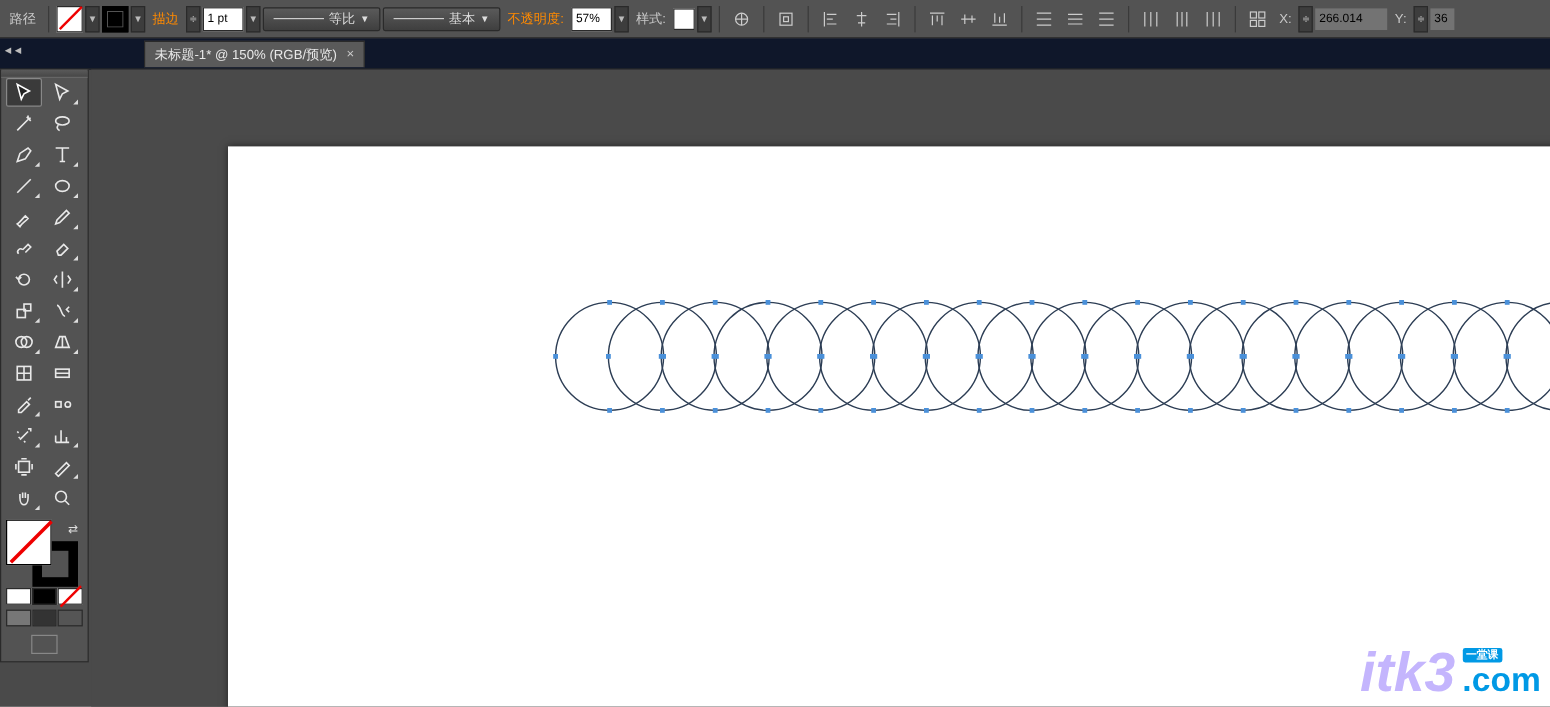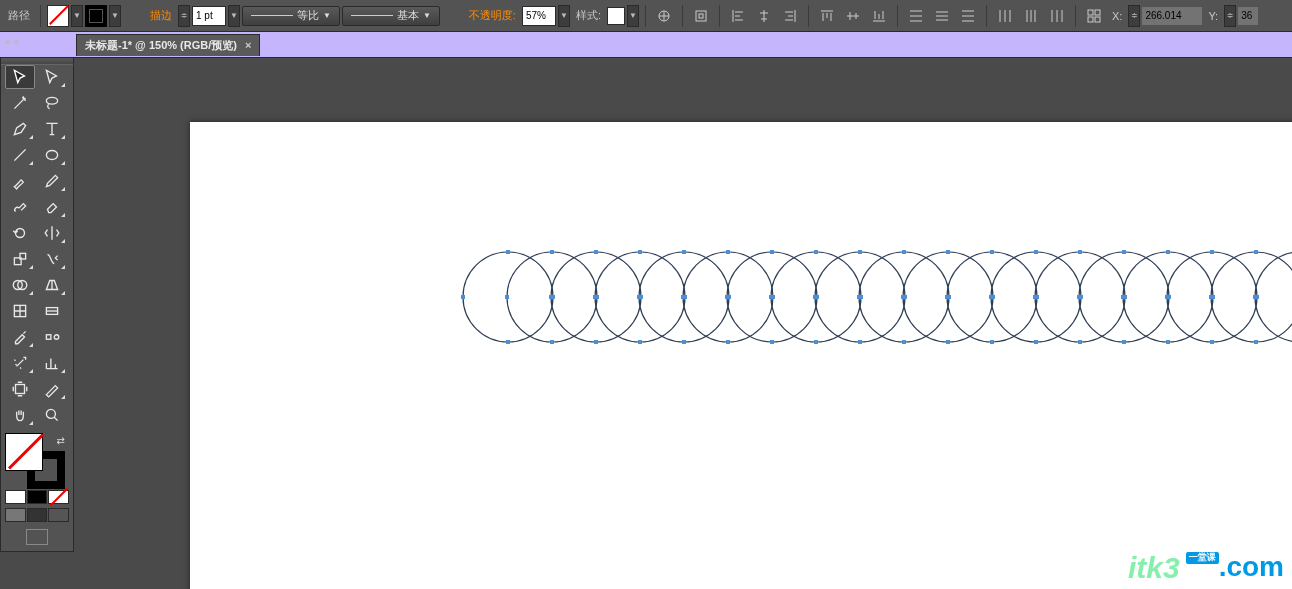--- a/index.html
+++ b/index.html
@@ -1,38 +1,38 @@
 <!DOCTYPE html>
 <html><head>
   <meta charset="utf-8">
   <style>
     * { margin: 0; padding: 0; box-sizing: border-box; font-family: "Microsoft YaHei", sans-serif; }
     body { width: 1292px; height: 589px; background: #4a4a4a; overflow: hidden; position: relative; }
 
     
     .control-bar { height: 32px; background: #535353; display: flex; align-items: center; padding: 12px 4px; border-bottom: 1px solid #2a2a2a; font-size: 11px; gap: 2px; }
     .control-bar .label { color: #c8c8c8; padding: 0 4px; white-space: nowrap; }
-    .control-bar .olabel { color: #ff8a00; padding: 0 4px; white-space: nowrap; margin-left: 23px; }
+    .control-bar .olabel { color: #ff8a00; padding: 0 4px; white-space: nowrap; }
     .control-bar .divider { width: 1px; height: 22px; background: #3a3a3a; margin: 0 4px; }
     .swatch { width: 22px; height: 22px; border: 1px solid #2a2a2a; display: flex; align-items: center; justify-content: center; background: #4a4a4a; }
     .swatch-none { background: #fff; position: relative; }
     .swatch-none::after { content: ""; position: absolute; left: -2px; top: 8px; width: 26px; height: 2px; background: #e00; transform: rotate(-45deg); }
     .dd { width: 12px; height: 22px; background: #3d3d3d; border: 1px solid #2a2a2a; display:flex;align-items:center;justify-content:center;color:#bbb;font-size:8px;}
     .input-box { height: 20px; background: #fff; border: 1px solid #2a2a2a; color: #000; font-size: 10px; padding: 0 3px; display:flex;align-items:center;text-align:center; }
     .w-stroke { width: 34px; }
     .w-opacity { width: 34px; }
     .profile-btn { height: 20px; border: 1px solid #2a2a2a; background: linear-gradient(#5a5a5a,#3f3f3f); color: #ddd; font-size: 11px; padding: 0 8px; display:flex;align-items:center; gap:4px; border-radius:2px;}
     .profile-line { width: 42px; height: 1px; background: #ccc; }
     .swatch-white { width: 18px; height: 18px; background:#fff; border:1px solid #2a2a2a;}
     .icon-btn { width: 24px; height: 22px; border:1px solid transparent; border-radius:2px; display:flex;align-items:center;justify-content:center; color:#ccc; }
     .icon-btn svg { width:16px; height:16px; stroke:#ccc; fill:none; stroke-width:1;}
     .x-input{background:#737373;color:#000;width:60px;height:18px;font-size:10px;display:flex;align-items:center;padding:0 3px;}
 
     
-    .tab-strip { height: 26px; background: #c4b5fd; display: flex; align-items: center; padding-left: 76px; border-bottom: 1px solid #2a2a2a; font-weight: bold;}
+    .tab-strip { height: 26px; background: #0f172a; display: flex; align-items: center; padding-left: 120px; border-bottom: 1px solid #2a2a2a;}
     .doc-tab { height: 22px; background: #5a5a5a; color: #e8e8e8; font-size: 11px; padding: 0 8px; display:flex;align-items:center;gap:8px; border:1px solid #2a2a2a; border-bottom:none;}
     .doc-tab .close { color:#ccc; font-size:11px;}
     .collapse-arrows{position:absolute;left:4px;top:38px;color:#bbb;font-size:7px;letter-spacing:3px;}
 
     
     .toolbox { position: absolute; left: 0; top: 58px; width: 74px; background: #535353; border: 1px solid #2a2a2a; padding: 6px 4px; display: flex; flex-wrap: wrap; gap: 2px; }
     .toolbox::before{content:"";position:absolute;left:0;top:-1px;right:0;height:6px;background:linear-gradient(#5a5a5a,#474747);border-bottom:1px solid #666;}
     .tool { width: 30px; height: 24px; border: 1px solid transparent; display:flex;align-items:center;justify-content:center; position:relative; border-radius:2px;}
     .tool.sel{background:#3a3a3a; border-color:#888; }
     .tool svg{width:18px;height:18px;stroke:#e8e8e8;fill:none;stroke-width:1.2;}
@@ -58,22 +58,22 @@
     .screen-row{width:64px;display:flex;justify-content:center;margin-top:4px;}
     .screen-row .sc{width:22px;height:16px;border:1px solid #888;position:relative;}
 
     
     .canvas-wrap{position:absolute;left:76px;top:58px;right:0;bottom:0;background:#4a4a4a;overflow:hidden;}
     .artboard{position:absolute;left:114px;top:64px;width:1200px;height:600px;background:#fff;box-shadow:0 0 6px rgba(0,0,0,.5);}
     .circles{position:absolute;left:250px;top:125px;width:1020px;height:100px;}
 
     
     .watermark{position:absolute;right:8px;bottom:6px;font-family:Arial,sans-serif;font-style:italic;font-weight:bold;display:flex;align-items:flex-end;gap:6px;}
-    .watermark .main{color:#86efac;font-size:30px;line-height:1;}
-    .watermark .sub{display:flex;flex-direction:row;color:#0099e5;font-size:11px;line-height:1.1;font-style:normal;}
+    .watermark .main{color:#c4b5fd;font-size:46px;line-height:1;}
+    .watermark .sub{display:flex;flex-direction:column;color:#0099e5;font-size:11px;line-height:1.1;font-style:normal;}
     .watermark .sub .cn{color:#ff8a00;font-style:normal;font-weight:bold;background:#0099e5;color:#fff;padding:1px 3px;border-radius:2px;font-size:9px;align-self:flex-start;}
     .watermark .com{font-size:28px;color:#0099e5;font-weight:bold;}
   </style>
 </head>
 <body>
 
 <div class="control-bar">
   <span class="label">路径</span>
   <div class="divider"></div>
 

